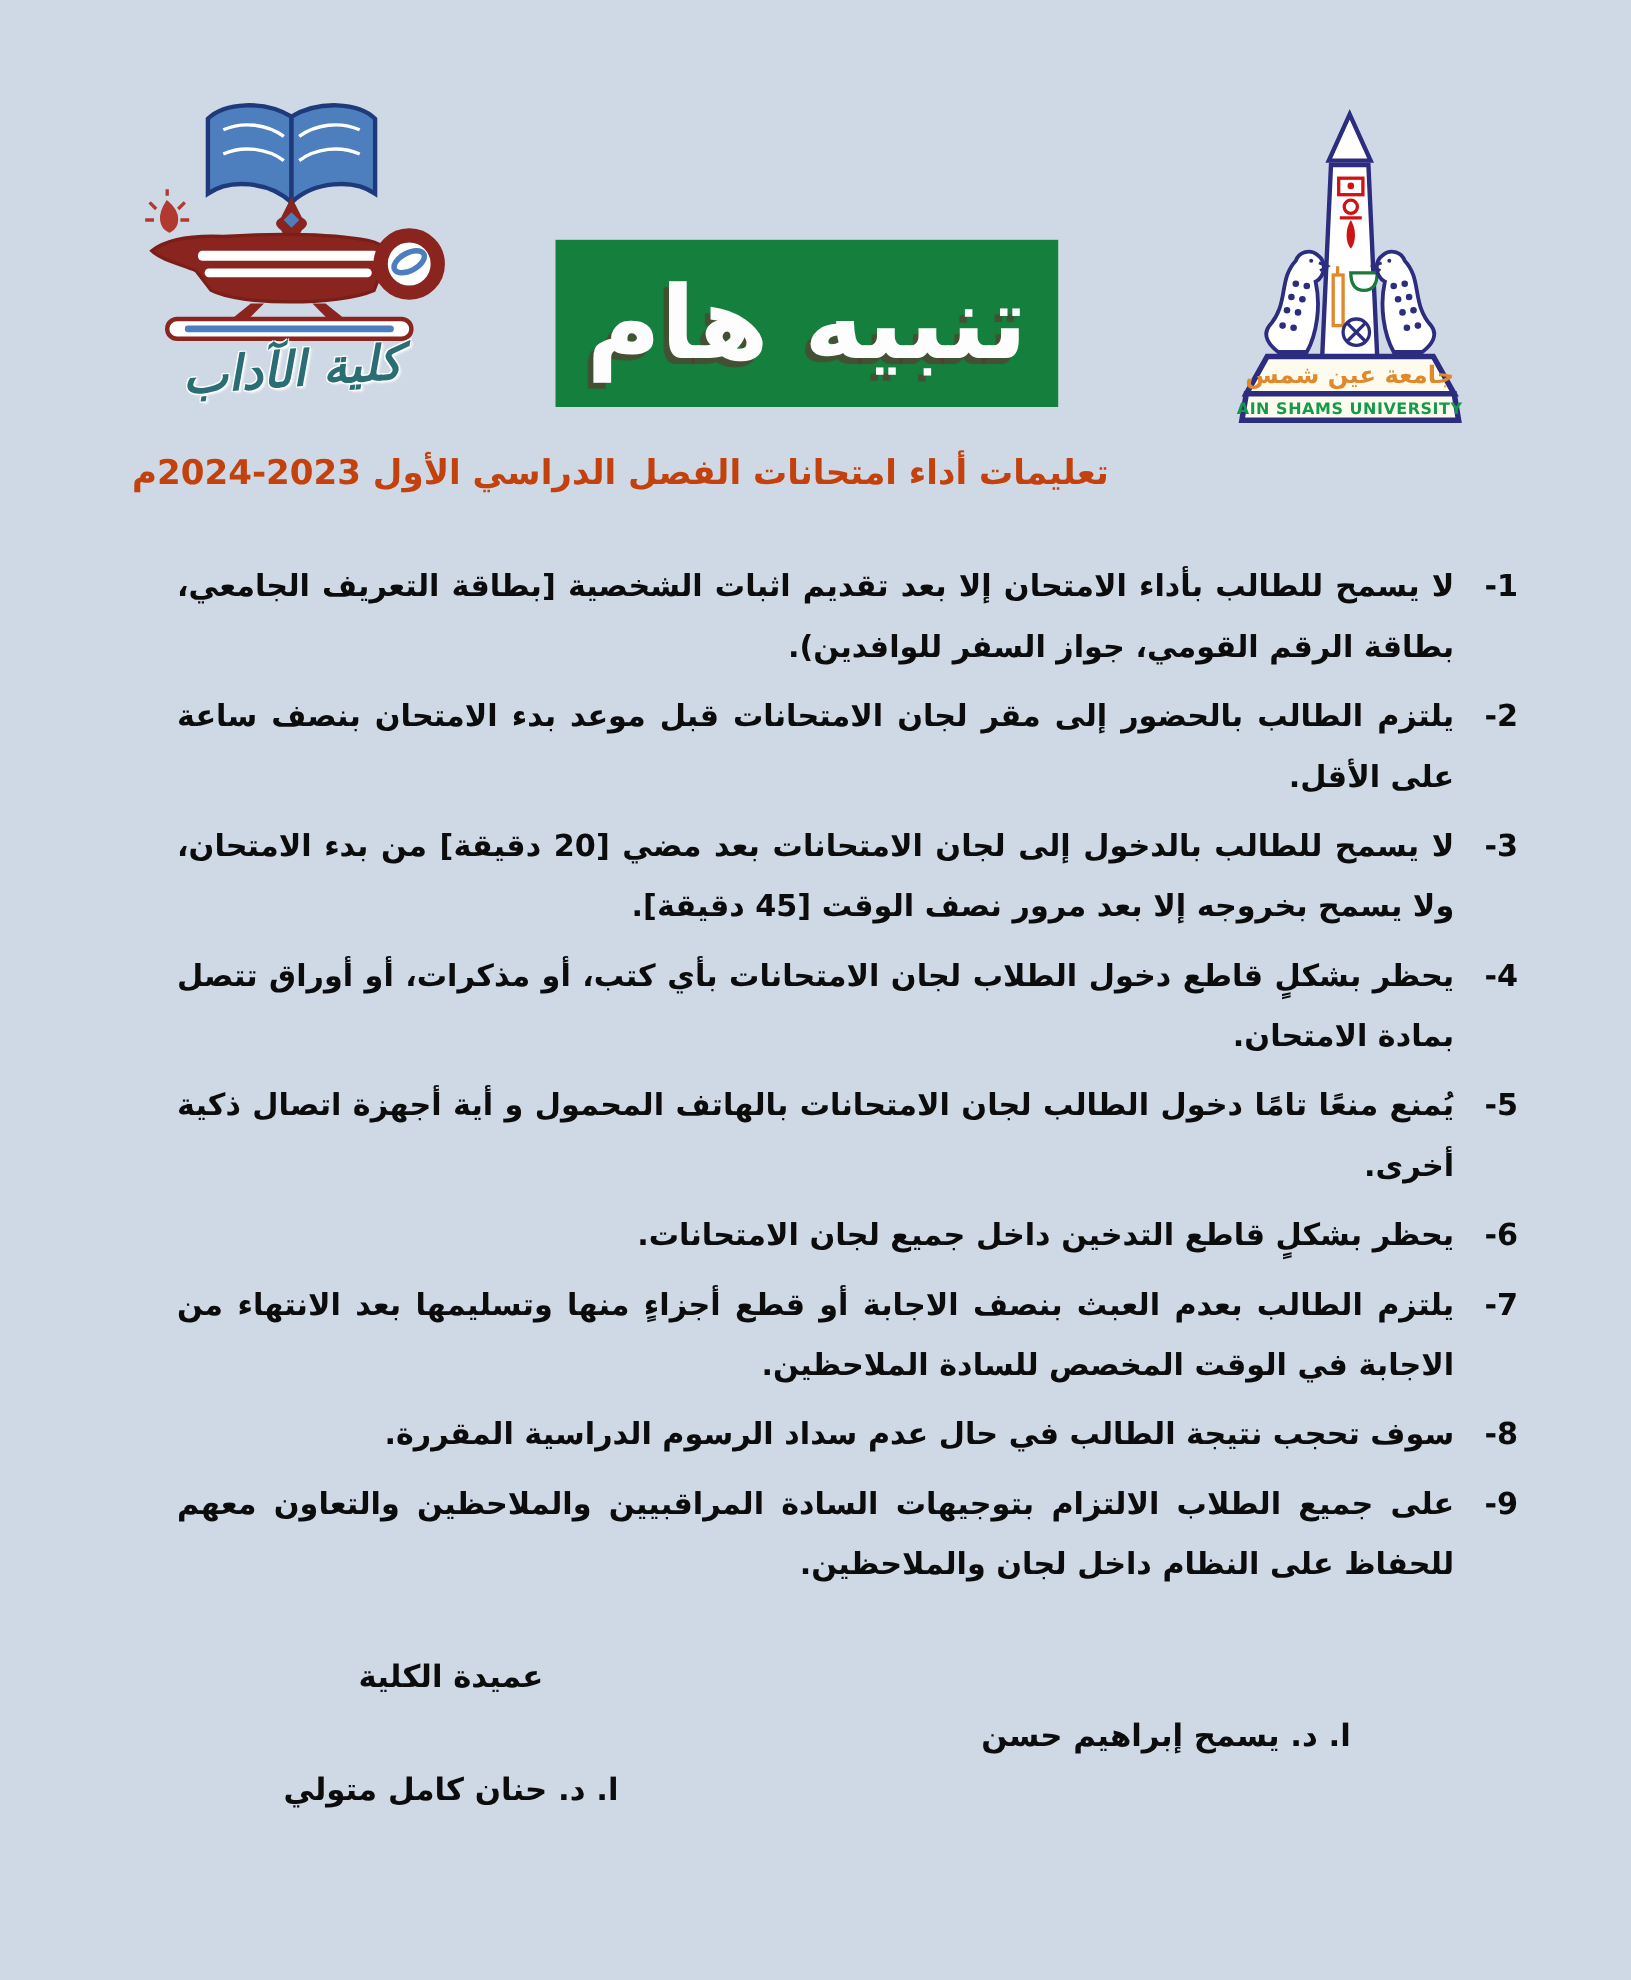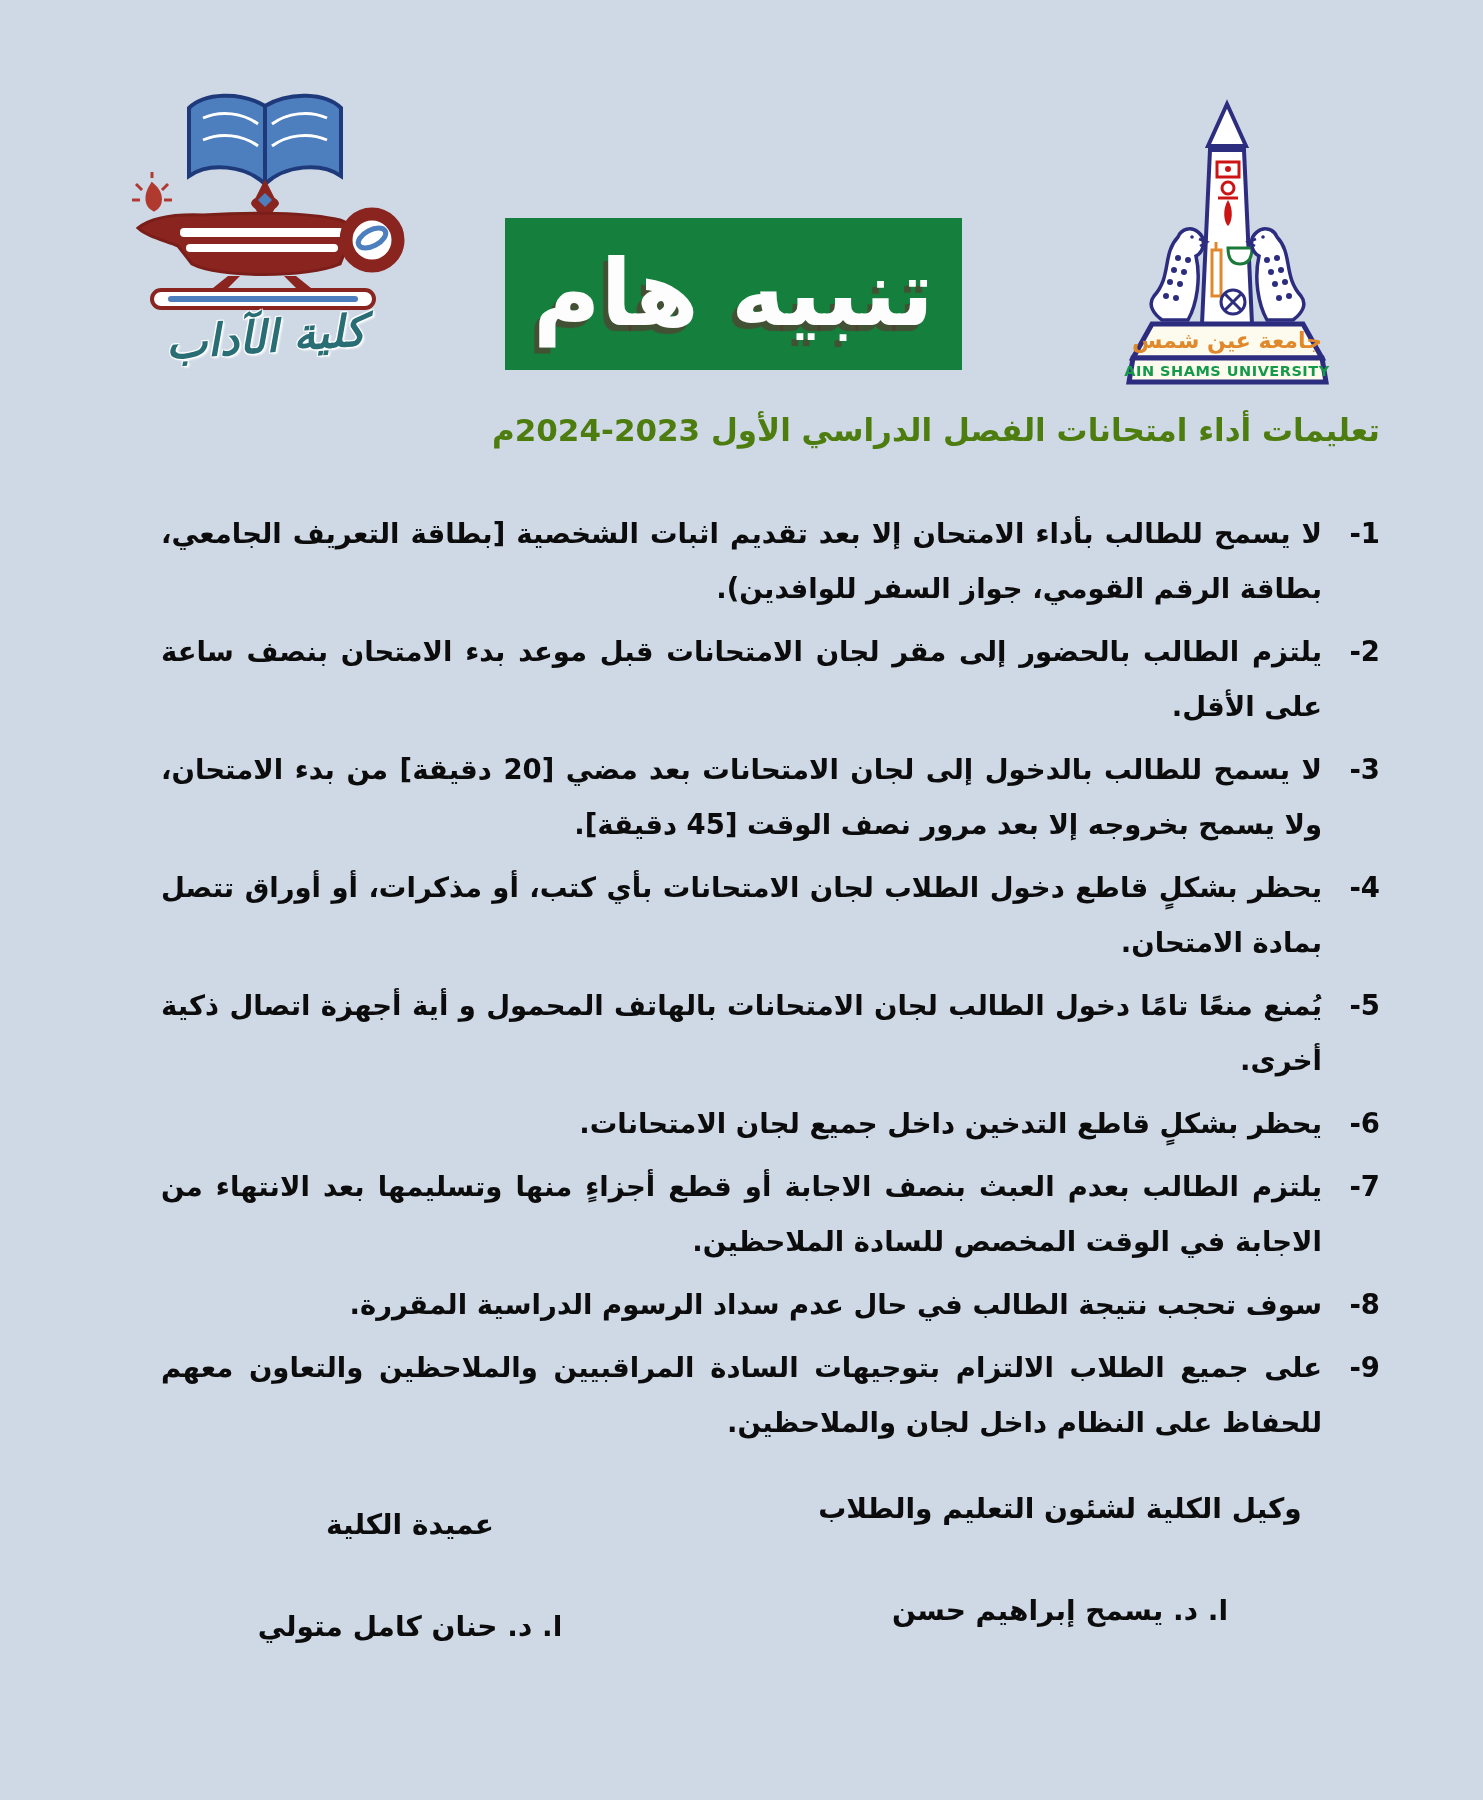--- a/index.html
+++ b/index.html
@@ -27,22 +27,22 @@
     display:flex;align-items:center;justify-content:center;
   }
   .banner-text{
     color:#fdfdfd;font-size:92px;font-weight:bold;line-height:1;
     text-shadow:-5px 6px 1px rgba(104,40,46,.55);
   }
   .univ-logo{position:absolute;left:1100px;top:98px;width:255px;height:290px;}
   
   .doc-title{
     position:absolute;top:412px;right:103px;left:120px;
-    margin:0;text-align:right;
-    font-size:31px;font-weight:bold;color:#4d7c0f;
+    margin:0;text-align:left;
+    font-size:31px;font-weight:bold;color:#c2410c;
   }
   
   .instructions{
     position:absolute;top:506px;right:103px;left:118px;
     margin:0;padding:0;list-style:none;
     font-size:27.5px;font-weight:bold;
   }
   .item{display:flex;gap:14px;margin-bottom:8px;line-height:2.0;}
   .item-num{flex:0 0 44px;text-align:right;white-space:nowrap;}
   .item-text{flex:1;text-align:justify;margin-left:43px;}
@@ -202,21 +202,20 @@
       <span class="item-num">8-</span>
       <span class="item-text">سوف تحجب نتيجة الطالب في حال عدم سداد الرسوم الدراسية المقررة.</span>
     </li>
     <li class="item">
       <span class="item-num">9-</span>
       <span class="item-text">على جميع الطلاب الالتزام بتوجيهات السادة المراقبيين والملاحظين والتعاون معهم للحفاظ على النظام داخل لجان والملاحظين.</span>
     </li>
   </ol>
 
   <div class="sig sig-vice-dean">
-    <div class="sig-title">وكيل الكلية لشئون التعليم والطلاب</div>
     <div class="sig-name">ا. د. يسمح إبراهيم حسن</div>
   </div>
   <div class="sig sig-dean">
     <div class="sig-title">عميدة الكلية</div>
     <div class="sig-name">ا. د. حنان كامل متولي</div>
   </div>
 
 </div>
 
 </body></html>

